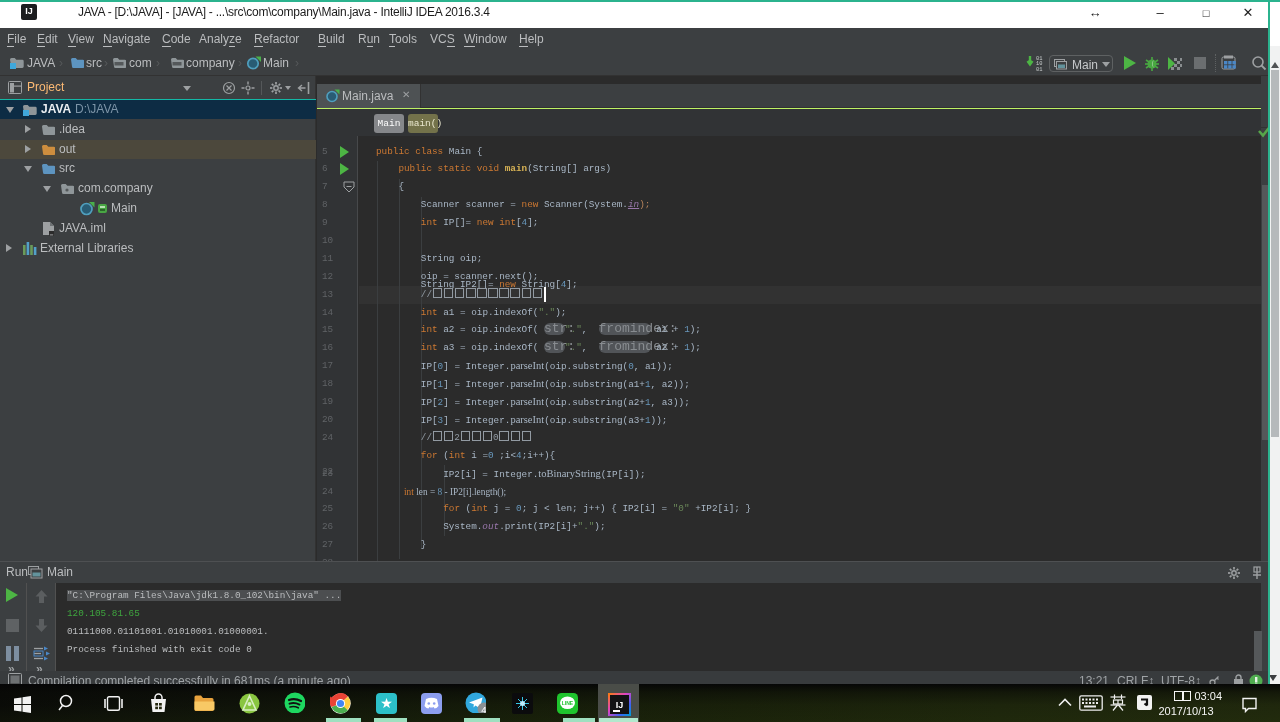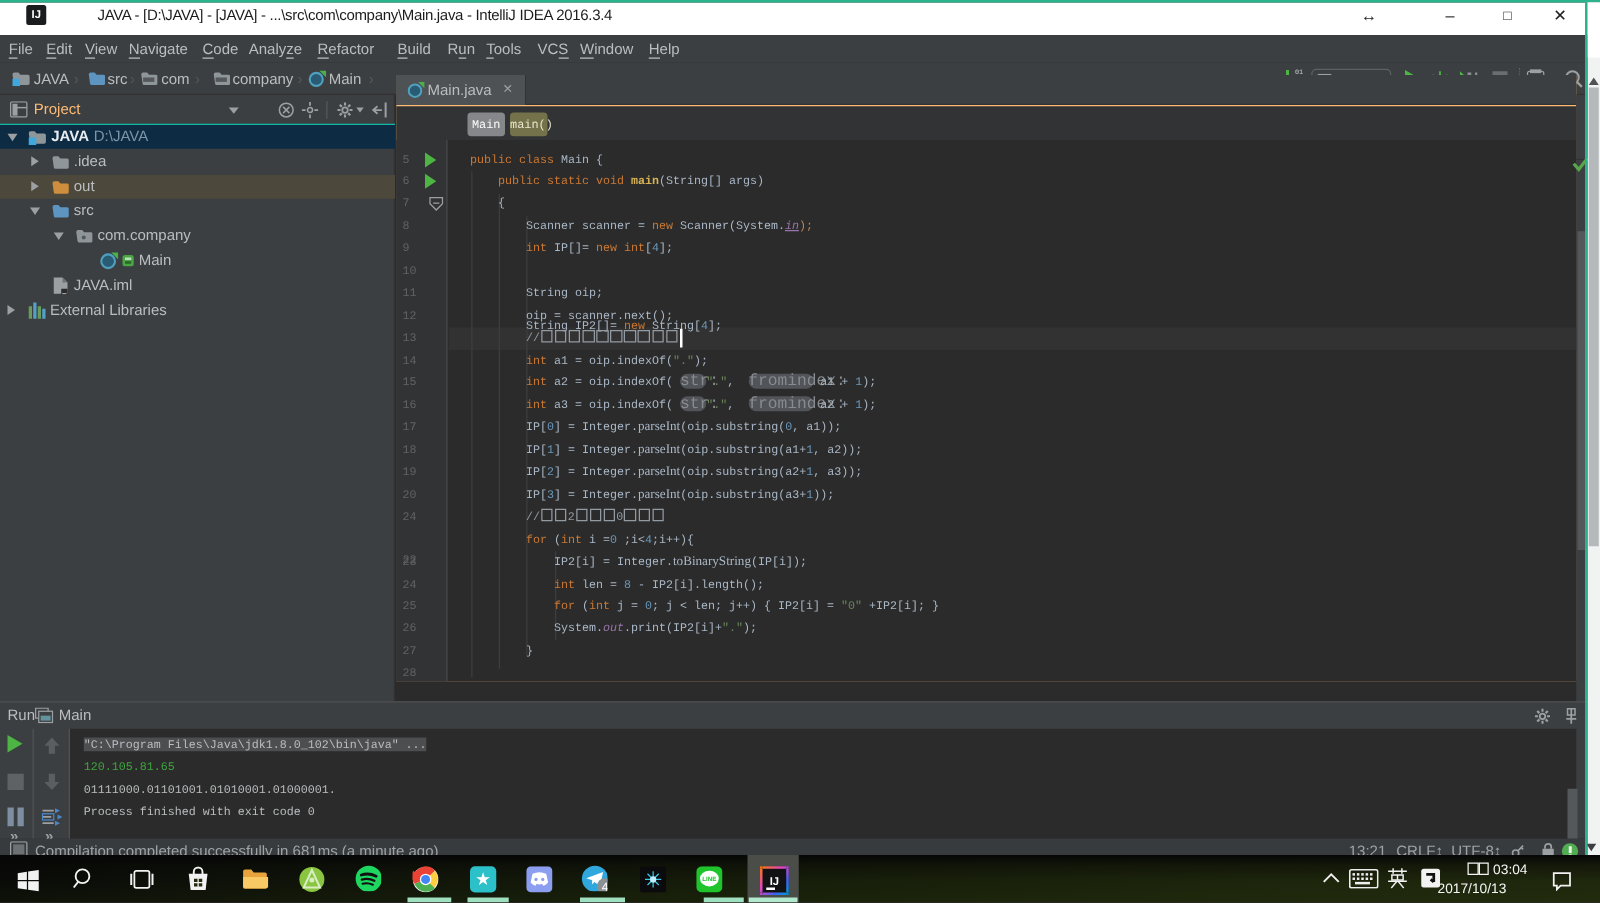--- a/index.html
+++ b/index.html
@@ -16,21 +16,21 @@
 #menubar span.mi{position:absolute;top:4px;}
 #menubar u{text-decoration:none;border-bottom:1px solid #bbbdbf;}
 
 #navbar{left:0;top:50px;width:1280px;height:26px;background:#3c3f41;border-bottom:1px solid #323232;color:#bbbdbf;font-size:12px;}
 .crumb{position:absolute;top:6px;}
 
 #projpanel{left:0;top:76px;width:316px;height:485px;background:#3c3f41;border-right:1px solid #323232;}
 .treerow{position:absolute;left:0;width:316px;height:19px;color:#bbbdbf;font-size:12px;line-height:19px;}
 .tlabel{position:absolute;top:0;}
 
-#editorcol{left:317px;top:60px;width:944px;height:485px;background:#fdba74;}
+#editorcol{left:317px;top:84px;width:944px;height:485px;background:#bef264;}
 #tabbar{left:0;top:0;width:944px;height:24px;background:#3c3f41;border-bottom:1px solid #323232;}
 #tab1{left:0px;top:0px;width:104px;height:24px;background:#4e5254;border-right:1px solid #323232;color:#bbbdbf;font-size:12px;}
 #crumbrow{left:0;top:25px;width:944px;height:27px;background:#313335;}
 .chip{position:absolute;top:5px;height:19px;border-radius:3px;font-family:"Liberation Mono",monospace;font-size:9.5px;line-height:19px;text-align:center;}
 #codearea{left:0;top:52px;width:944px;height:433px;background:#2b2b2b;}
 #gutter{left:0;top:0;width:41px;height:433px;background:#313335;border-right:1px solid #47494b;}
 .ln{position:absolute;right:7px;color:#606366;font-family:"Liberation Mono",monospace;font-size:9.3px;height:18px;line-height:18px;}
 .cl{position:absolute;left:59px;white-space:pre;font-family:"Liberation Mono",monospace;font-size:9.33px;height:18px;line-height:18px;color:#a9b7c6;}
 .kw{color:#cc7832;}
 .num{color:#6897bb;}
@@ -360,21 +360,21 @@
 <div class="cl" style="top:168px;">        <span class="kw">int </span>a1 = oip.indexOf(<span class="str">"."</span>);</div>
 <div class="cl" style="top:185px;">        <span class="kw">int </span>a2 = oip.indexOf( <span class="hintchip" style="width:21px;">str:</span><span class="str">"."</span>,  <span class="hintchip" style="width:52px;">fromindex:</span> a1 + <span class="num">1</span>);</div>
 <div class="cl" style="top:203px;">        <span class="kw">int </span>a3 = oip.indexOf( <span class="hintchip" style="width:21px;">str:</span><span class="str">"."</span>,  <span class="hintchip" style="width:52px;">fromindex:</span> a2 + <span class="num">1</span>);</div>
 <div class="cl" style="top:221px;">        IP[<span class="num">0</span>] = Integer.<span class="sf">parseInt</span>(oip.substring(<span class="num">0</span>, a1));</div>
 <div class="cl" style="top:239px;">        IP[<span class="num">1</span>] = Integer.<span class="sf">parseInt</span>(oip.substring(a1+<span class="num">1</span>, a2));</div>
 <div class="cl" style="top:257px;">        IP[<span class="num">2</span>] = Integer.<span class="sf">parseInt</span>(oip.substring(a2+<span class="num">1</span>, a3));</div>
 <div class="cl" style="top:275px;">        IP[<span class="num">3</span>] = Integer.<span class="sf">parseInt</span>(oip.substring(a3+<span class="num">1</span>));</div>
 <div class="cl" style="top:293px;"><span class="cmt">        //<i class="cj"></i><i class="cj"></i>2<i class="cj"></i><i class="cj"></i><i class="cj"></i>0<i class="cj"></i><i class="cj"></i><i class="cj"></i></span></div>
 <div class="cl" style="top:311px;">        <span class="kw">for </span>(<span class="kw">int </span>i =<span class="num">0 </span>;i&lt;<span class="num">4</span>;i++){</div>
 <div class="cl" style="top:329px;">            IP2[i] = Integer.<span class="sf">toBinaryString</span>(IP[i]);</div>
-<div class="cl" style="top:347px;">            <span class="kw">int </span>len = <span class="num">8 </span>- IP2[i].length();</div>
+<div class="cl" style="top:347px;font-family:Liberation Serif, serif;">            <span class="kw">int </span>len = <span class="num">8 </span>- IP2[i].length();</div>
 <div class="cl" style="top:364px;">            <span class="kw">for </span>(<span class="kw">int </span>j = <span class="num">0</span>; j &lt; len; j++) { IP2[i] = <span class="str">"0" </span>+IP2[i]; }</div>
 <div class="cl" style="top:382px;">            System.<span class="fld">out</span>.print(IP2[i]+<span class="str">"."</span>);</div>
 <div class="cl" style="top:400px;">        }</div>
 </div>
 <div class="abs" style="left:226.5px;top:151px;width:2px;height:15px;background:#ffffff;"></div>
 </div>
 </div>
 
 <div class="abs" style="left:1261px;top:76px;width:9px;height:52px;background:#3c3f41;border-bottom:1px solid #323232;"></div>
 <div class="abs" id="edscroll">
@@ -598,17 +598,17 @@
         <line x1="8.5" y1="11" x2="13" y2="16.5"></line>
       </g>
     </svg>
 <div class="abs" style="left:1137px;top:11px;width:15px;height:15px;background:#f2f2f2;border-radius:2px;">
       <svg width="15" height="15">
         <path d="M4 4.5 h6 v6" fill="none" stroke="#111" stroke-width="2.2"></path>
         <path d="M10 10.5 l-2.5-2" stroke="#111" stroke-width="2.2"></path>
       </svg>
     </div>
 <div class="abs" style="left:1160px;top:6px;width:62px;height:13px;color:#f5f5f5;font-size:11px;text-align:right;"><i style="display:inline-block;width:8.6px;height:9.6px;border:1px solid #f5f5f5;vertical-align:-1px;"></i><i style="display:inline-block;width:8.6px;height:9.6px;border:1px solid #f5f5f5;margin-right:3px;vertical-align:-1px;"></i>03:04</div>
-<div class="abs" style="left:1150px;top:21px;width:72px;height:13px;color:#f5f5f5;font-size:11px;text-align:left;">2017/10/13</div>
+<div class="abs" style="left:1150px;top:21px;width:72px;height:13px;color:#f5f5f5;font-size:11px;text-align:center;">2017/10/13</div>
 <svg class="abs" style="left:1241px;top:13px;" width="17" height="16">
       <path d="M2 1.5 h13 v10 h-7.5 l-3 3 v-3 h-2.5 z" fill="none" stroke="#f2f2f2" stroke-width="1.4"></path>
     </svg>
 </div>
 
 </body></html>

